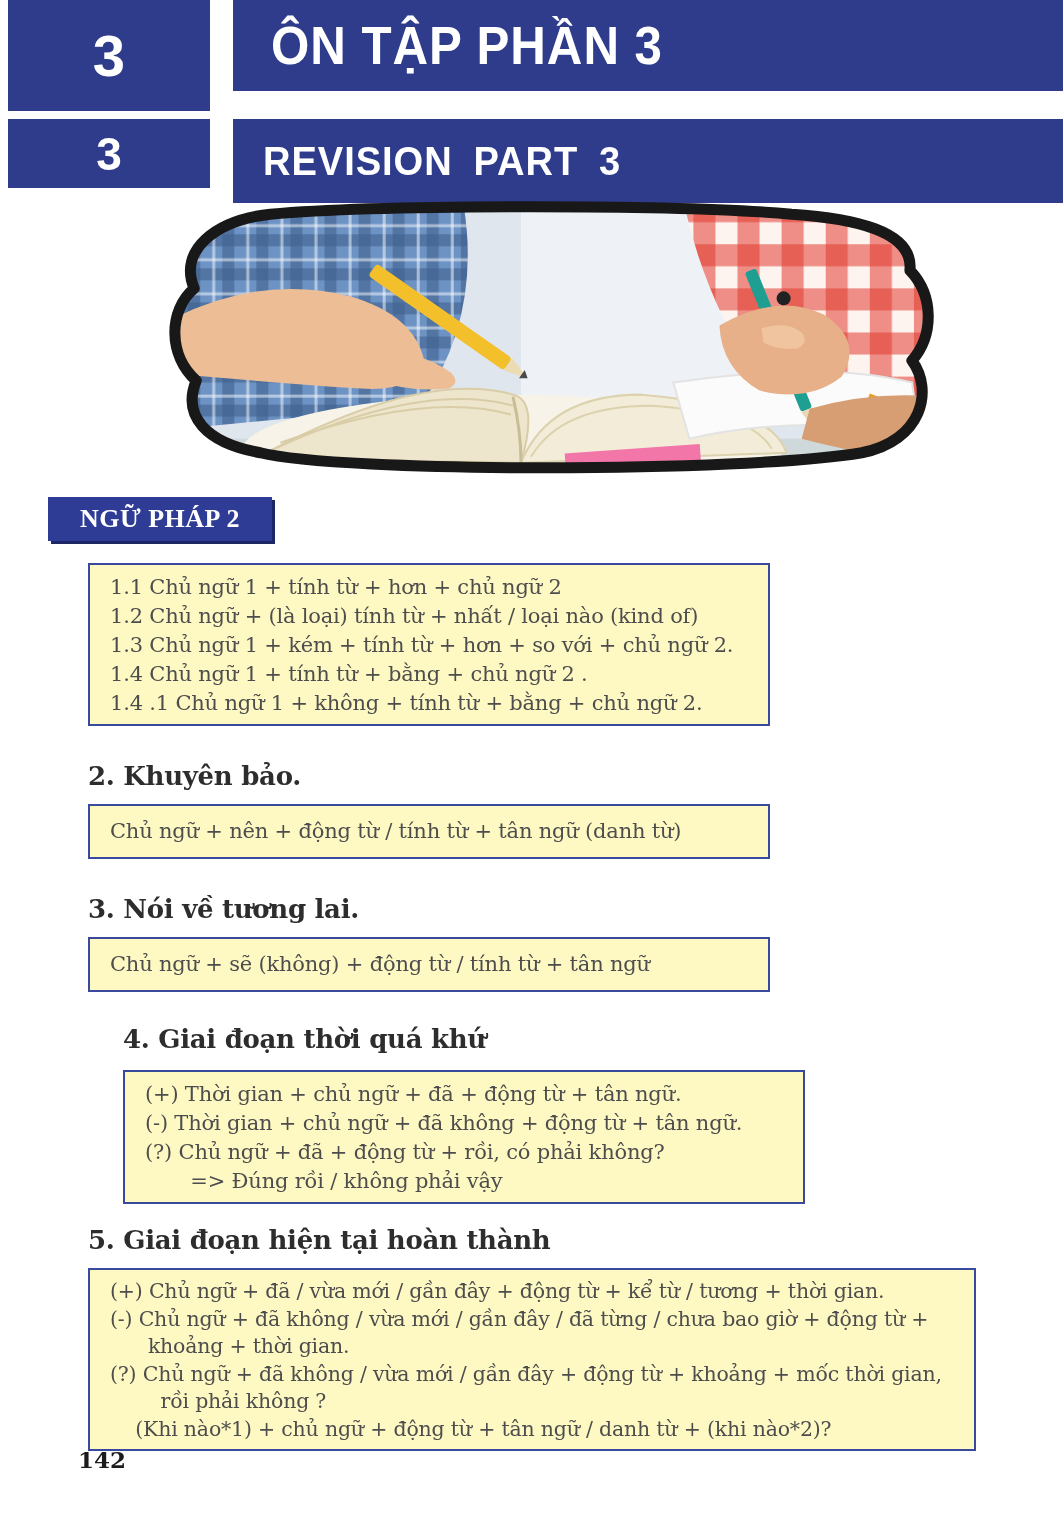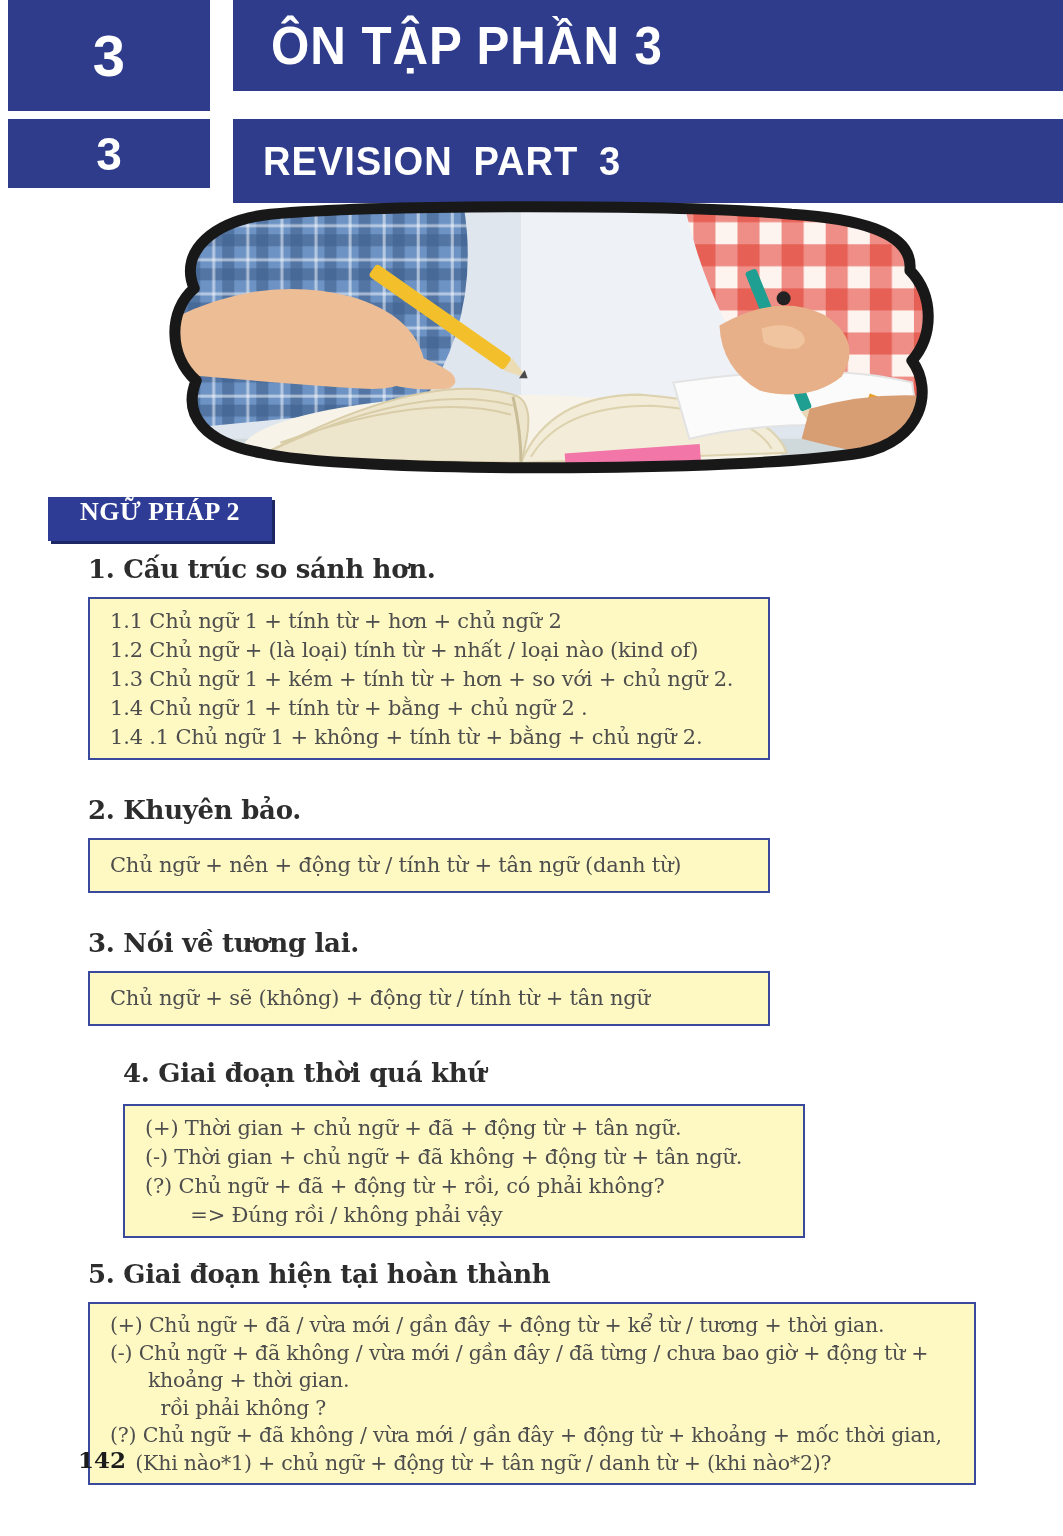--- a/index.html
+++ b/index.html
@@ -26,21 +26,21 @@
   #title1{left:233px;top:0;right:0;height:91px;font-size:53px;padding-left:38px;letter-spacing:1px;}
   #title2{left:233px;top:119px;right:0;height:84px;font-size:41px;padding-left:30px;word-spacing:10px;letter-spacing:1px;}
   .condense{display:inline-block;transform:scaleX(.93);transform-origin:left center;white-space:nowrap;}
   
   .photo{position:absolute;left:120px;top:200px;width:822px;height:286px;}
   
   .label-vi{
     position:absolute;left:48px;top:497px;width:224px;height:44px;
     background:var(--label-blue);box-shadow:3px 3px 0 #1e2766;
     color:#fff;font-family:"Liberation Serif",serif;font-weight:bold;font-size:26px;
-    display:flex;justify-content:center;letter-spacing:.5px;
+    display:flex;align-items:center;justify-content:center;letter-spacing:.5px;
   }
   .label-en{
     position:absolute;left:300px;top:497px;height:44px;display:flex;align-items:center;
     font-family:"Liberation Serif",serif;font-weight:bold;font-size:28px;color:#15161c;
     letter-spacing:.5px;
   }
   
   .sections{position:absolute;left:88px;top:552px;width:975px;}
   .gsection{margin:0;}
   .g-heading{
@@ -151,21 +151,20 @@
     </g>
     <path d="M150 14 C260 4,560 4,670 14 C730 18,792 30,788 70 C812 95,812 135,790 160 C812 190,800 240,740 252 C620 272,220 272,140 252 C85 242,62 215,76 180 C48 155,48 110,74 88 C58 50,95 20,150 14 Z" fill="none" stroke="#181818" stroke-width="11" stroke-linejoin="round"></path>
   </svg>
 
   <div class="label-vi">
     <span>NGỮ PHÁP 2</span>
   </div>
 
   <div class="sections">
     <section class="gsection">
-      <h2 class="g-heading">1. Cấu trúc so sánh hơn.</h2>
       <div class="rule-box">
           <div class="rule-line">1.1 Chủ ngữ 1 + tính từ + hơn + chủ ngữ 2</div>
           <div class="rule-line">1.2 Chủ ngữ + (là loại) tính từ + nhất / loại nào (kind of)</div>
           <div class="rule-line">1.3 Chủ ngữ 1 + kém + tính từ + hơn + so với + chủ ngữ 2.</div>
           <div class="rule-line">1.4 Chủ ngữ 1 + tính từ + bằng + chủ ngữ 2 .</div>
           <div class="rule-line">1.4 .1 Chủ ngữ 1 + không + tính từ + bằng + chủ ngữ 2.</div>
         </div>
     </section>
 
     <section class="gsection">
@@ -191,22 +190,22 @@
           <div class="rule-line">       =&gt; Đúng rồi / không phải vậy</div>
         </div>
     </section>
 
     <section class="gsection">
       <h2 class="g-heading">5. Giai đoạn hiện tại hoàn thành</h2>
       <div class="rule-box">
           <div class="rule-line">(+) Chủ ngữ + đã / vừa mới / gần đây + động từ + kể từ / tương + thời gian.</div>
           <div class="rule-line">(-) Chủ ngữ + đã không / vừa mới / gần đây / đã từng / chưa bao giờ + động từ +</div>
           <div class="rule-line">      khoảng + thời gian.</div>
+          <div class="rule-line">(?) Chủ ngữ + đã không / vừa mới / gần đây + động từ + khoảng + mốc thời gian,</div>
           <div class="rule-line">        rồi phải không ?</div>
-          <div class="rule-line">(?) Chủ ngữ + đã không / vừa mới / gần đây + động từ + khoảng + mốc thời gian,</div>
           <div class="rule-line">    (Khi nào*1) + chủ ngữ + động từ + tân ngữ / danh từ + (khi nào*2)?</div>
         </div>
     </section>
   </div>
 
   <div class="page-num">142</div>
 
 </div>
 
 </body></html>

